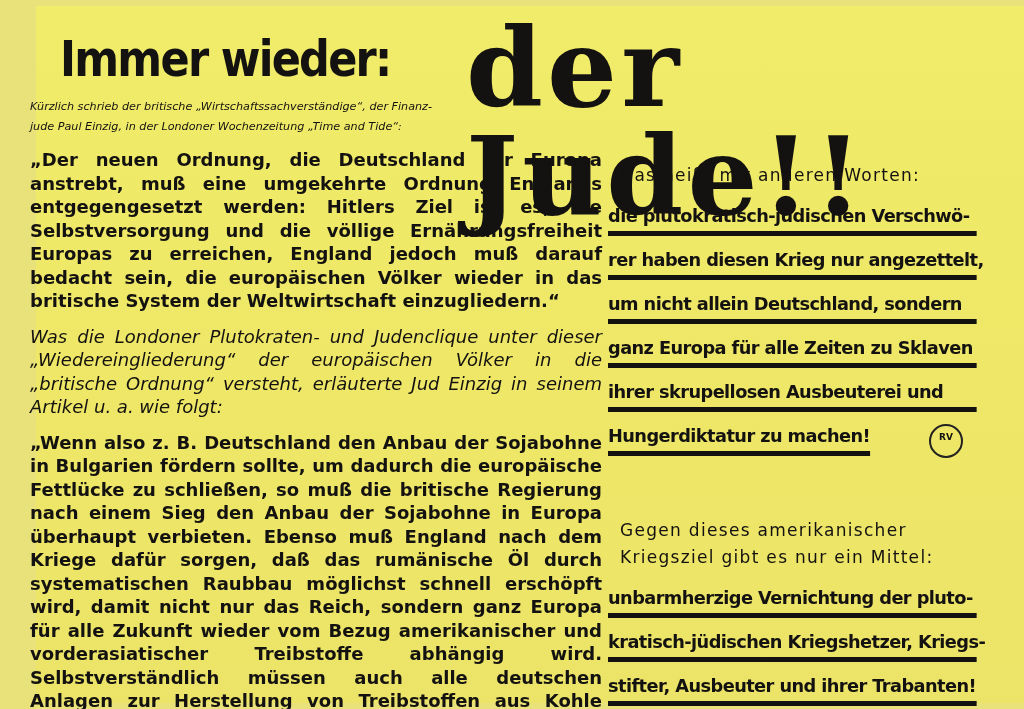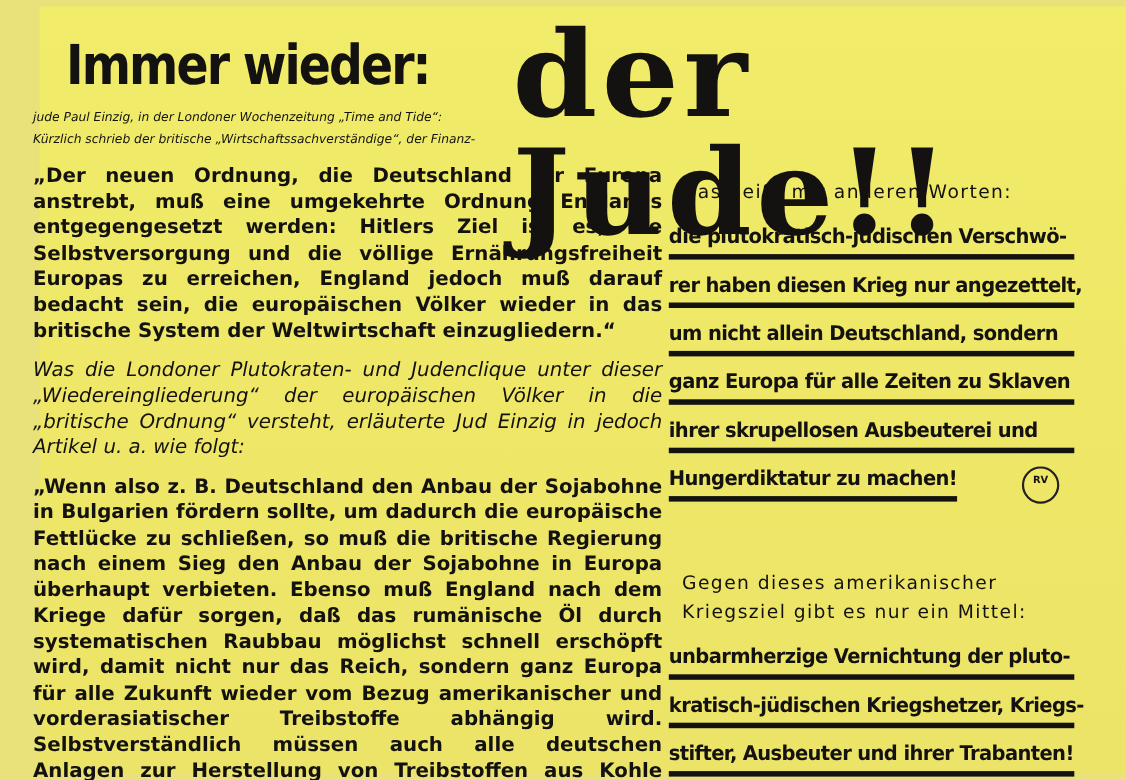--- a/index.html
+++ b/index.html
@@ -63,27 +63,27 @@
 </style>
 </head>
 <body>
 
 <div class="poster">
   <div class="headline-left">Immer wieder:</div>
   <div class="headline-right">der Jude!!</div>
 </div>
 
 <div class="intro">
+  <div>Kürzlich schrieb der britische „Wirtschaftssachverständige“, der Finanz-</div>
   <div>jude Paul Einzig, in der Londoner Wochenzeitung „Time and Tide“:</div>
-  <div>Kürzlich schrieb der britische „Wirtschaftssachverständige“, der Finanz-</div>
 </div>
 
 <div class="left-col">
   <p class="q justify">„Der neuen Ordnung, die Deutschland für Europa anstrebt, muß eine umgekehrte Ordnung Englands entgegengesetzt werden: Hitlers Ziel ist es, die Selbstversorgung und die völlige Ernährungsfreiheit Europas zu erreichen, England jedoch muß darauf bedacht sein, die europäischen Völker wieder in das britische System der Weltwirtschaft einzugliedern.“</p>
-  <p class="justify" style="font-style:italic">Was die Londoner Plutokraten- und Judenclique unter dieser „Wiedereingliederung“ der europäischen Völker in die „britische Ordnung“ versteht, erläuterte Jud Einzig in jedoch Artikel u. a. wie folgt:</p>
+  <p class="justify" style="font-style:italic">Was die Londoner Plutokraten- und Judenclique unter dieser „Wiedereingliederung“ der europäischen Völker in die „britische Ordnung“ versteht, erläuterte Jud Einzig in seinem Artikel u. a. wie folgt:</p>
   <p class="q justify">„Wenn also z. B. Deutschland den Anbau der Sojabohne in Bulgarien fördern sollte, um dadurch die europäische Fettlücke zu schließen, so muß die britische Regierung nach einem Sieg den Anbau der Sojabohne in Europa überhaupt verbieten. Ebenso muß England nach dem Kriege dafür sorgen, daß das rumänische Öl durch systematischen Raubbau möglichst schnell erschöpft wird, damit nicht nur das Reich, sondern ganz Europa für alle Zukunft wieder vom Bezug amerikanischer und vorderasiatischer Treibstoffe abhängig wird. Selbstverständlich müssen auch alle deutschen Anlagen zur Herstellung von Treibstoffen aus Kohle zerstört werden.“</p>
 </div>
 
 <div class="right-col">
   <p class="lead">Das heißt mit anderen Worten:</p>
   <div>
     <div class="bar-line">die plutokratisch-jüdischen Verschwö-</div>
     <div class="bar-line">rer haben diesen Krieg nur angezettelt,</div>
     <div class="bar-line">um nicht allein Deutschland, sondern</div>
     <div class="bar-line">ganz Europa für alle Zeiten zu Sklaven</div>

